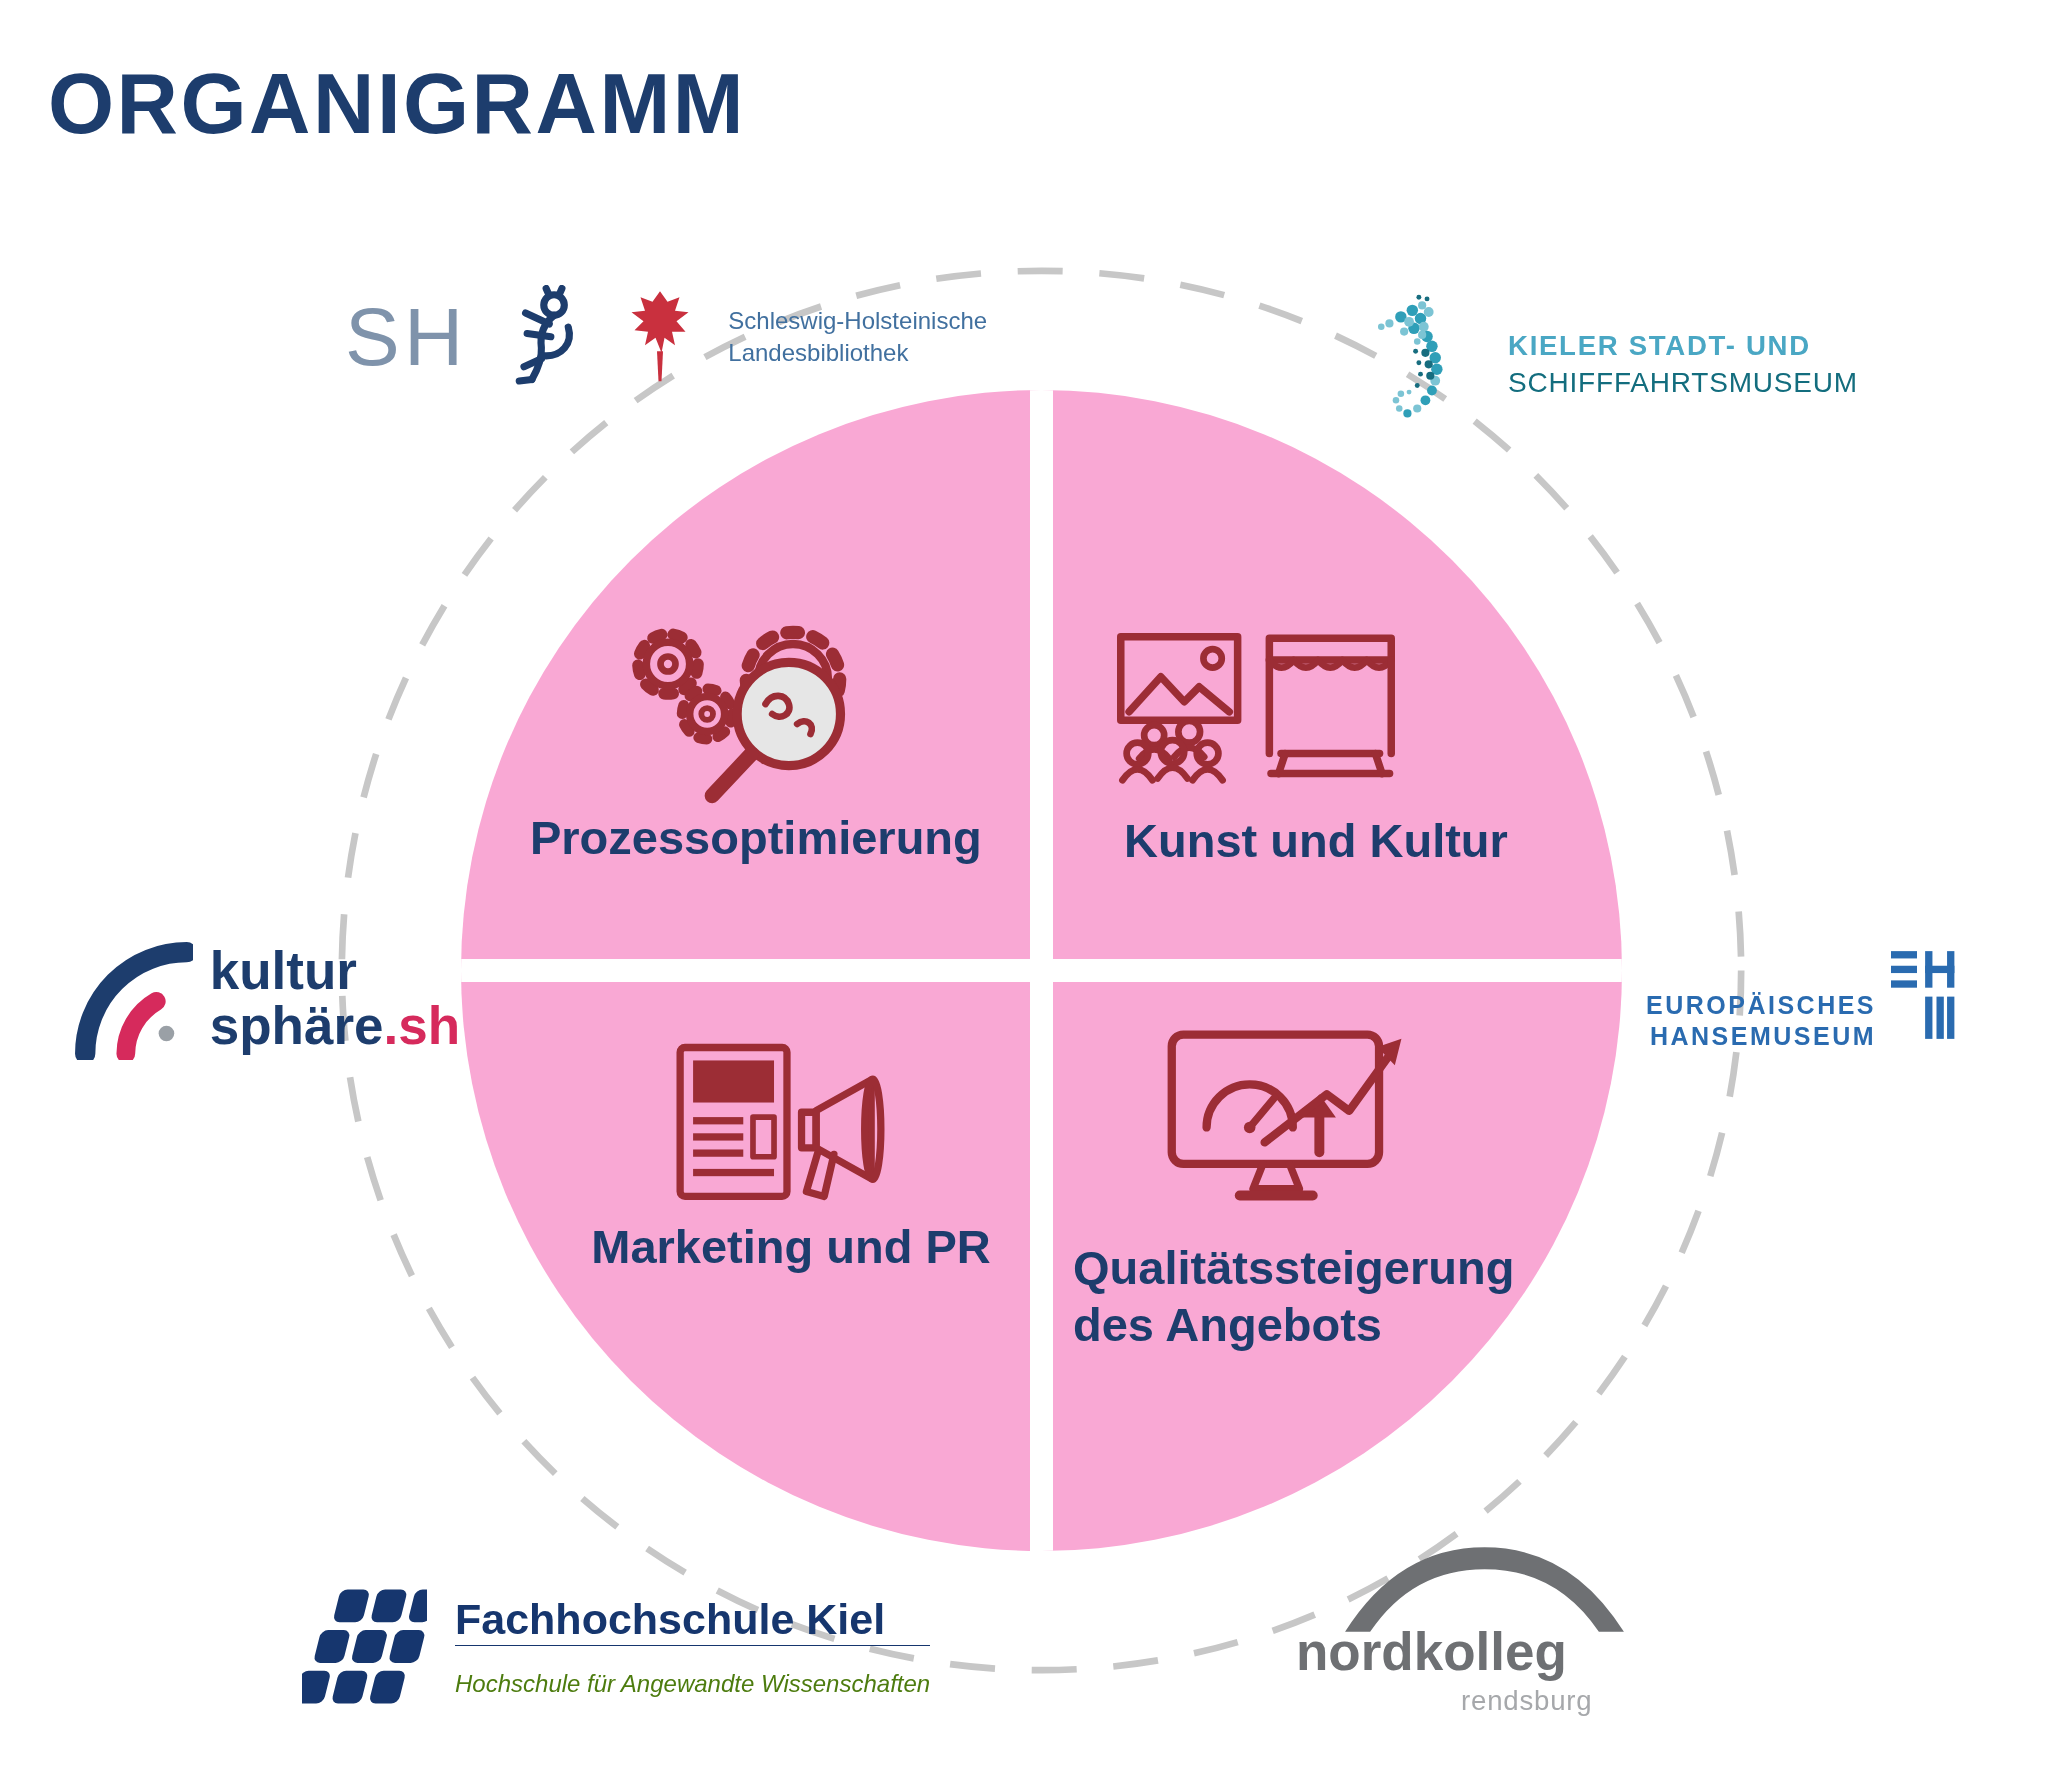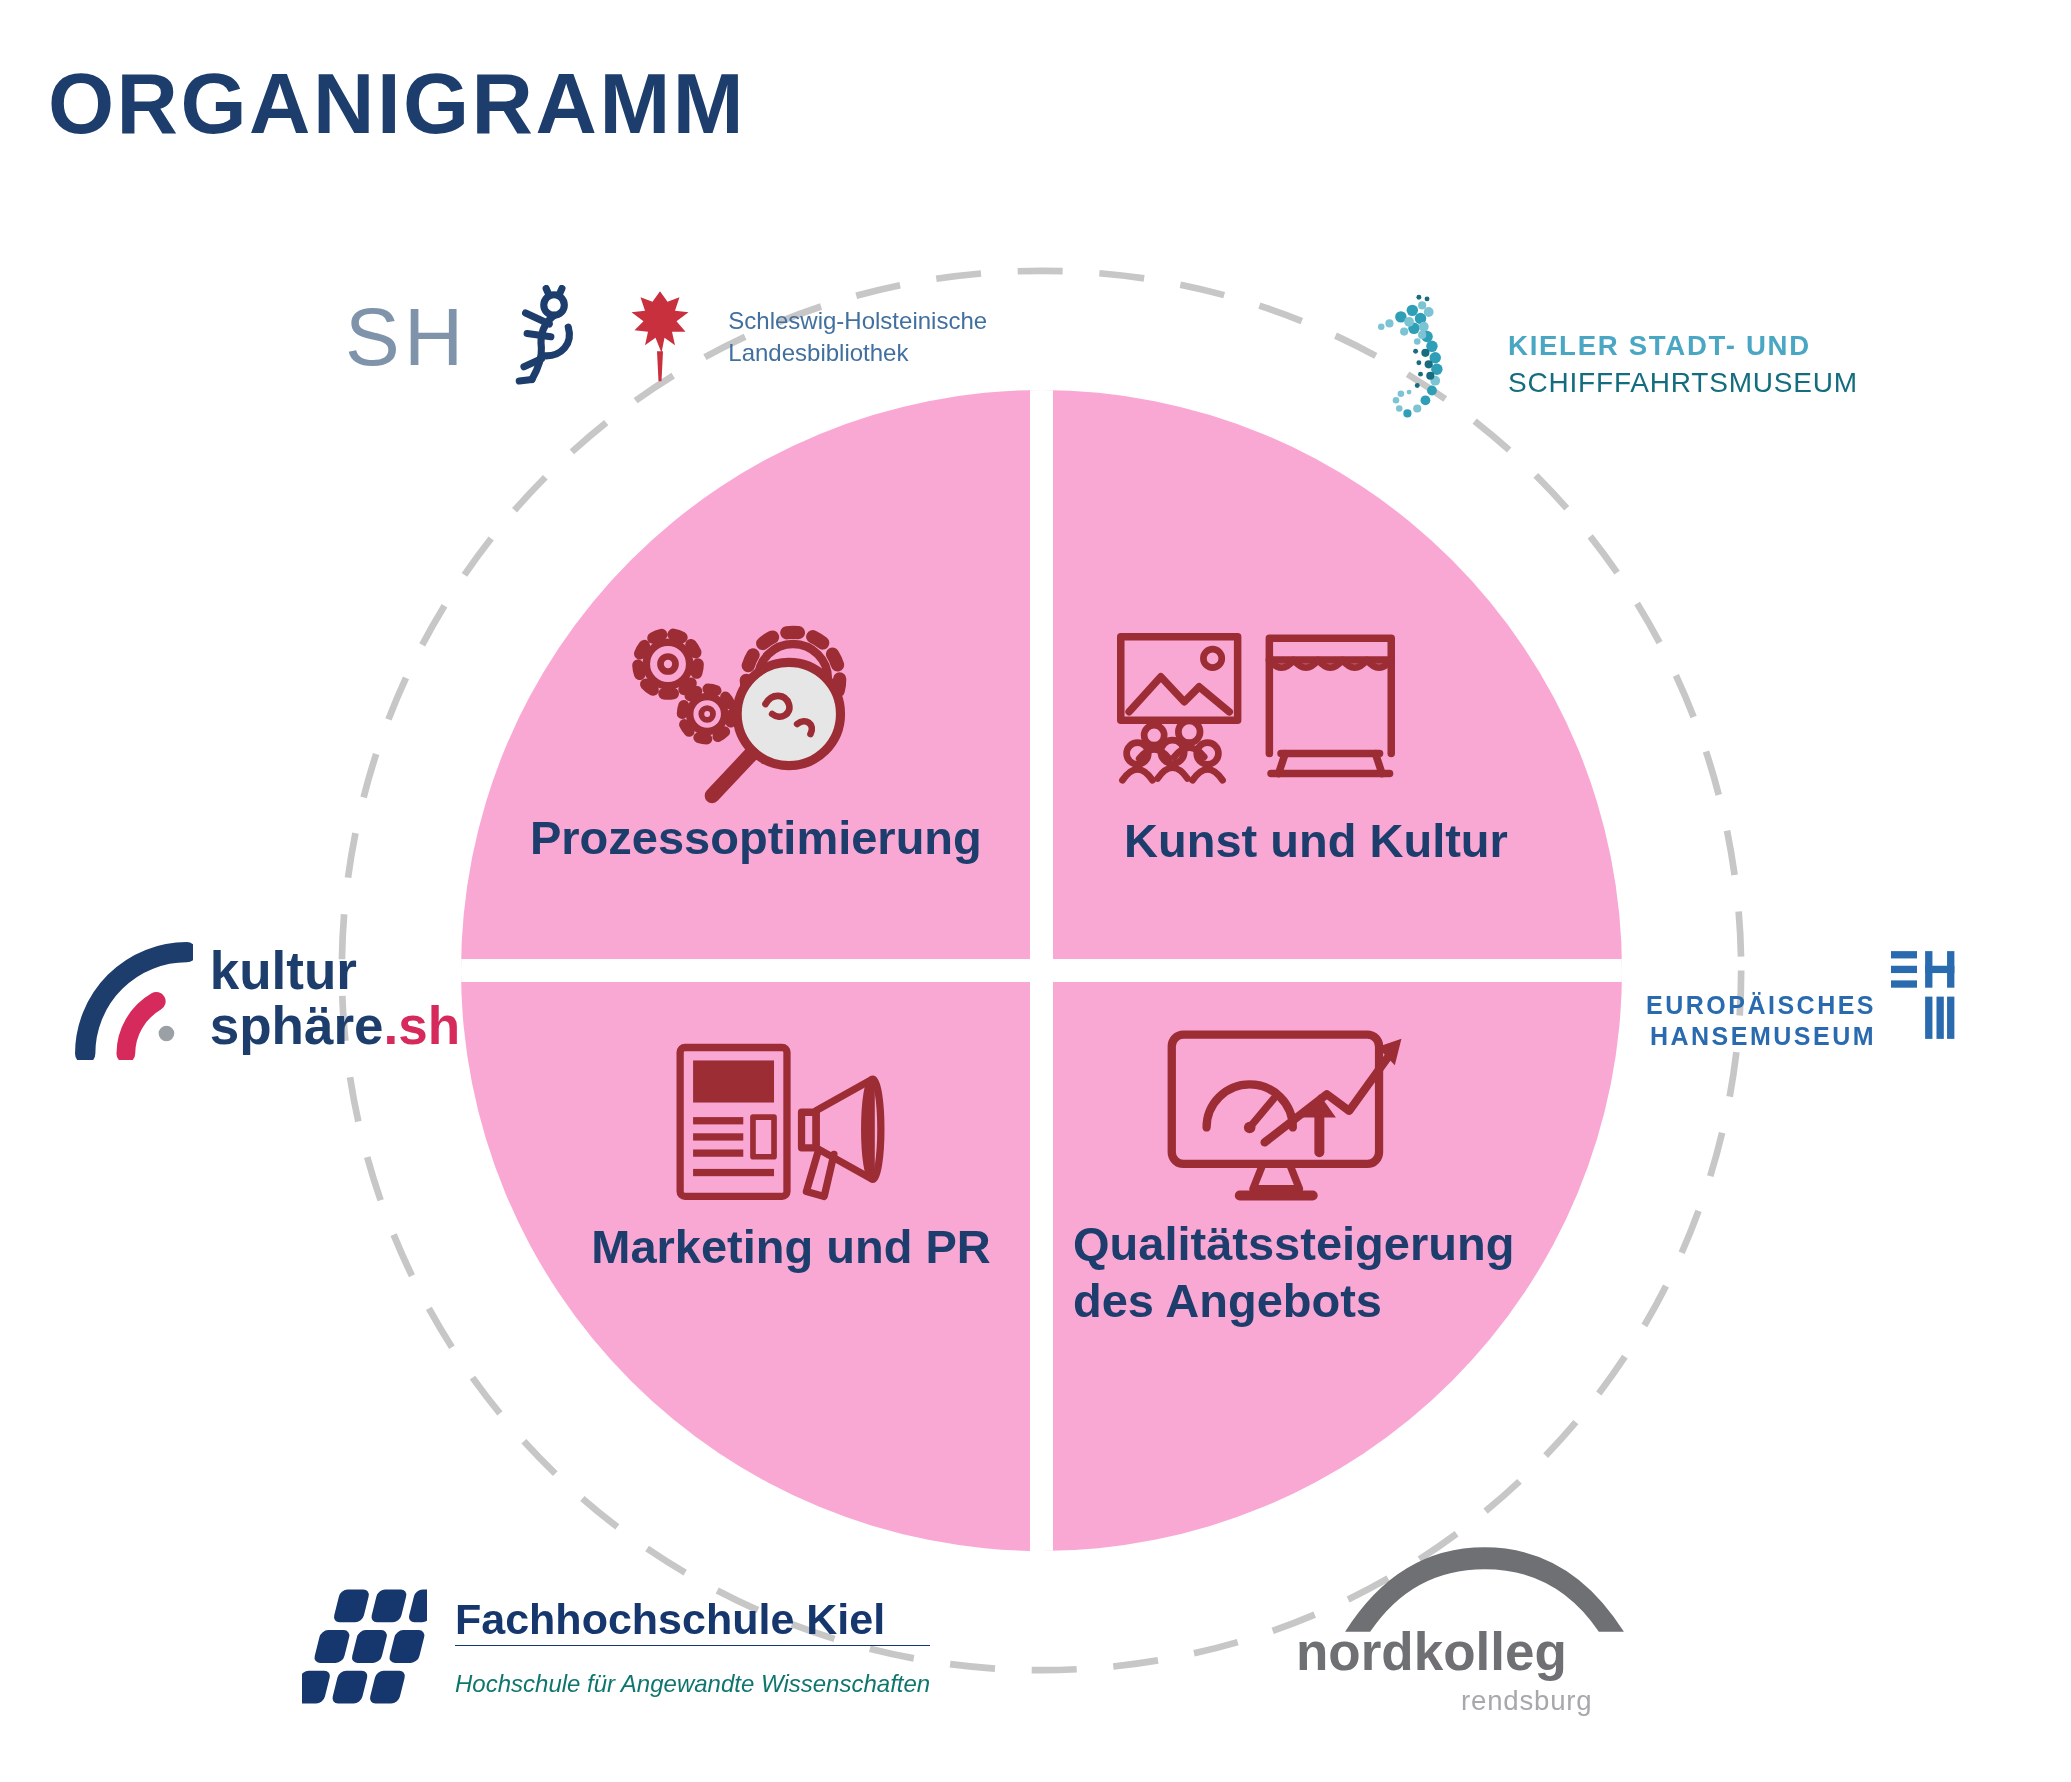--- a/index.html
+++ b/index.html
@@ -33,21 +33,21 @@
     position:absolute;
     font-size:47px;font-weight:700;color:#1d3d6d;line-height:1.22;
   }
   #tl-icon{left:161px;top:224px;width:267px;height:200px;}
   #tl-label{left:23.4px;top:419px;width:543px;text-align:center;}
   #tr-icon{left:653px;top:235px;width:284px;height:192px;}
   #tr-label{left:588px;top:422px;width:534px;text-align:center;}
   #bl-icon{left:190px;top:641px;width:259px;height:190px;}
   #bl-label{left:63px;top:828px;width:534px;text-align:center;}
   #br-icon{left:695px;top:628px;width:267px;height:199px;}
-  #br-label{left:612px;top:825px;width:568px;text-align:left;}
+  #br-label{left:612px;top:849px;width:568px;text-align:left;}
   
   .logo{position:absolute;display:flex;align-items:center;}
   .logo svg{display:block;}
 
   .logo-landesbib{left:311px;top:281px;gap:38px;height:112px;margin-left:34px;}
   .sh-abbr{font-size:82px;font-weight:400;color:#7f93ab;letter-spacing:4.2px;}
   .bib-text{font-size:24px;color:#41709f;line-height:32px;}
 
   .logo-schiff{left:1376px;top:294px;gap:25px;}
   .schiff-line1{font-size:27.6px;font-weight:700;color:#4aa7c4;letter-spacing:1.7px;line-height:37px;}
@@ -56,21 +56,21 @@
   .logo-kultur{left:68px;top:935px;gap:16.7px;}
   .kultur-text{font-size:53px;font-weight:700;color:#1d3d6d;line-height:55px;}
   .kultur-suffix{color:#d62a5c;}
 
   .logo-hanse{left:1646px;top:948px;gap:15px;align-items:flex-start;}
   .hanse-text{margin-top:42px;text-align:right;font-size:25px;font-weight:700;
     color:#2a6bb0;letter-spacing:2.5px;line-height:31px;}
 
   .logo-fh{left:302px;top:1586px;gap:28px;}
   .fh-name{font-size:43px;font-weight:700;color:#16366e;line-height:48px;}
-  .fh-sub{font-size:24px;font-style:italic;color:#0f766e;
+  .fh-sub{font-size:24px;font-style:italic;color:#4d7c0f;
     border-top:1.7px solid #16366e;padding-top:24px;margin-top:2px;line-height:28px;}
 
   .logo-nord{left:1296px;top:1541px;width:359px;height:192px;display:block;}
   .nord-arch{position:absolute;left:35px;top:0;width:307px;height:94px;}
   .nord-name{position:absolute;left:0;top:80px;font-size:53px;font-weight:700;color:#6e7073;}
   .nord-sub{position:absolute;left:165px;top:144px;font-size:27.6px;color:#a6a8ab;letter-spacing:0.8px;}
 </style>
 </head>
 <body>
 

